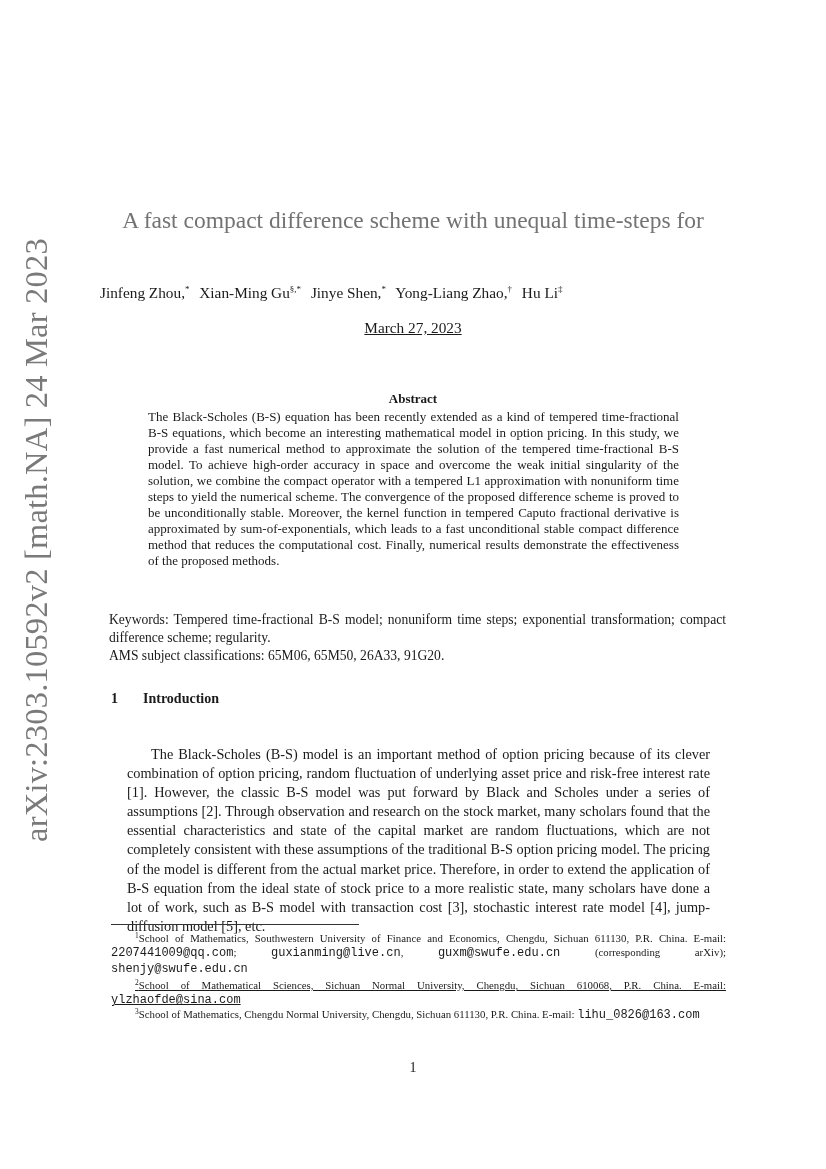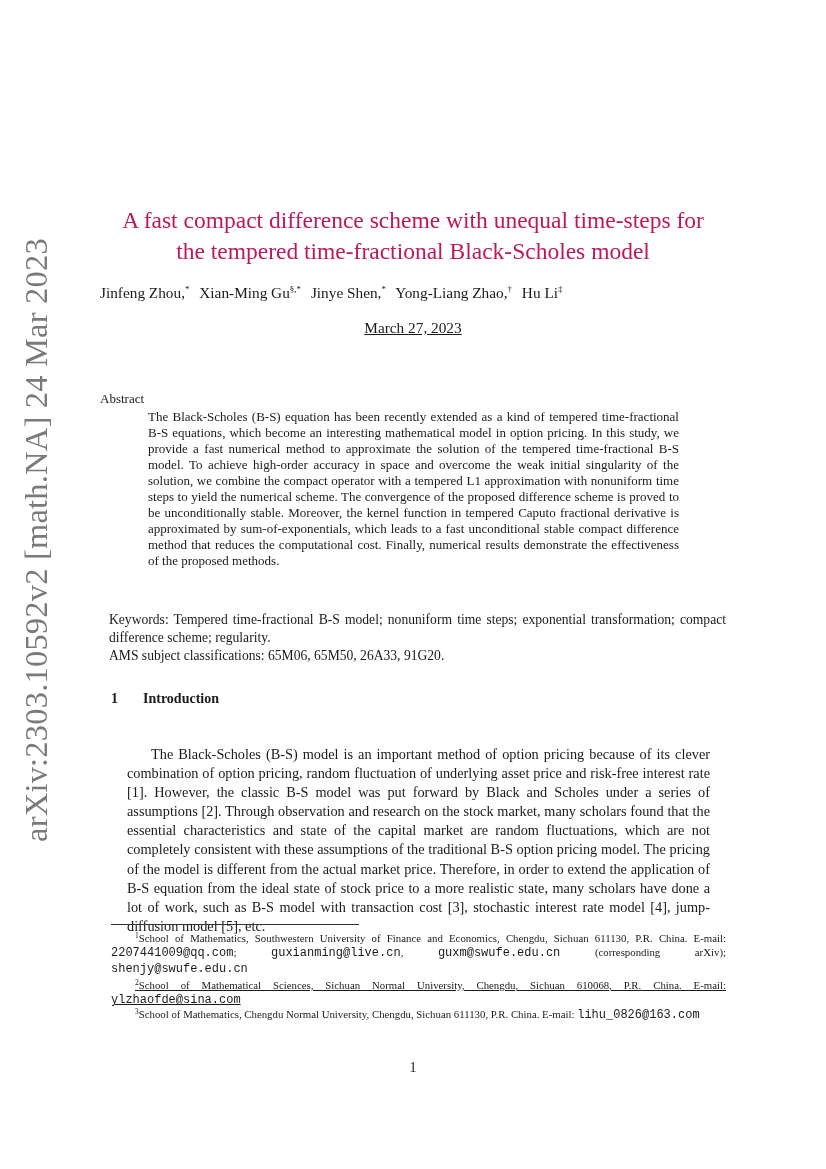--- a/index.html
+++ b/index.html
@@ -2,25 +2,25 @@
 <html><head>
 <meta charset="utf-8">
 <style>
   html, body { margin:0; padding:0; background:#ffffff; }
   body { width:826px; height:1169px; position:relative; overflow:hidden;
          font-family:"Liberation Serif","DejaVu Serif",serif; color:#1a1a1a; }
   .stamp { position:absolute; left:14px; top:310px; width:44px; height:460px; }
   .stamp span { position:absolute; left:50%; top:50%; white-space:nowrap;
       transform:translate(-50%,-50%) rotate(-90deg); font-size:32.5px; color:#7a7a7a; letter-spacing:0.2px; }
   .title { position:absolute; left:100px; width:626px; top:205px; text-align:center;
-           font-size:23.5px; line-height:31px; color:#be185d; }
+           font-size:23.5px; line-height:31px; color:#737373; }
   .authors { position:absolute; left:100px; width:626px; top:284px; text-align:left; font-size:15.3px; }
   .authors sup { font-size:9px; vertical-align:6px; margin-right:6px; }
   .date { position:absolute; left:100px; width:626px; top:319px; text-align:center; font-size:15.3px;text-decoration:underline; }
-  .abs-head { position:absolute; left:100px; width:626px; top:391px; font-size:13px; font-weight:normal; }
+  .abs-head { position:absolute; left:100px; width:626px; top:391px; text-align:center; font-size:13px; font-weight:bold; }
   .abs-body { position:absolute; left:148px; width:531px; top:409px; font-size:13px; line-height:16px; text-align:justify; }
   .kw { position:absolute; left:109px; width:617px; top:611px; font-size:13.6px; line-height:18px; text-align:justify; }
   .kw b { font-weight:normal;margin-top:38px; }
   .sec { position:absolute; left:111px; top:691px; font-size:14px; font-weight:bold; }
   .sec .num { display:inline-block; width:32px; }
   .intro { position:absolute; left:111px; width:615px; top:729px; font-size:14.3px; line-height:19.1px; text-align:justify; }
   .intro p { margin:16px; text-indent:24px; }
   .fn-rule { position:absolute; left:111px; top:924px; width:248px; height:1px; background:#333; }
   .fn { position:absolute; left:111px; width:615px; font-size:10.8px; line-height:14.4px; text-align:justify; }
   .fn p { margin:0; text-indent:24px; }
@@ -30,21 +30,20 @@
 </style>
 </head>
 <body>
 
 <div class="stamp">
   <span>arXiv:2303.10592v2  [math.NA]  24 Mar 2023</span>
 </div>
 
 <div class="title">
   <div>A fast compact difference scheme with unequal time-steps for</div>
-  <div>the tempered time-fractional Black-Scholes model</div>
 </div>
 
 <div class="authors">
   <span><span>Jinfeng Zhou,</span><sup>*</sup></span>
   <span><span>Xian-Ming Gu</span><sup>§,*</sup></span>
   <span><span>Jinye Shen,</span><sup>*</sup></span>
   <span><span>Yong-Liang Zhao,</span><sup>†</sup></span>
   <span><span>Hu Li</span><sup>‡</sup></span>
 </div>
 

